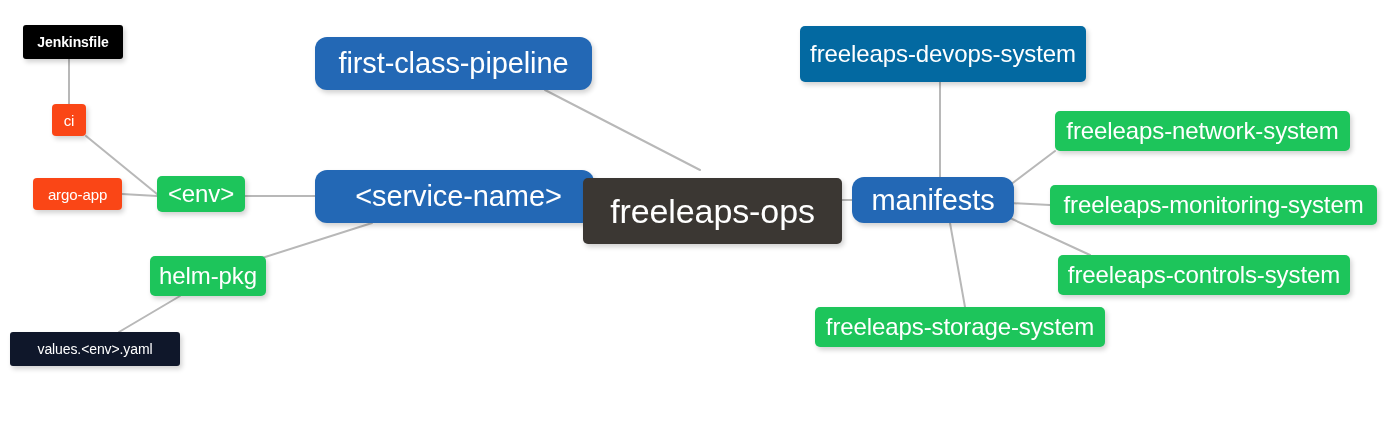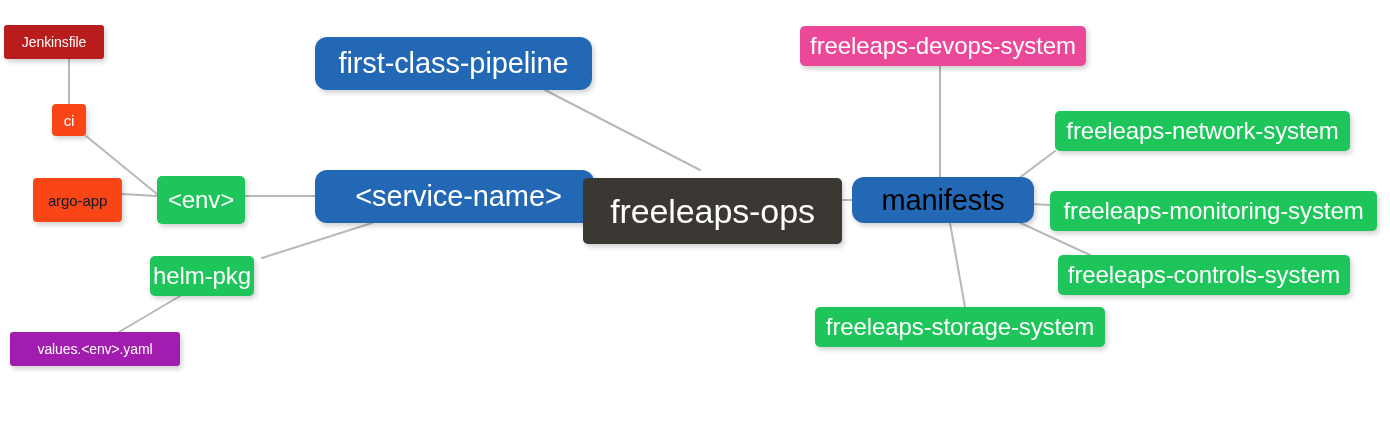--- a/index.html
+++ b/index.html
@@ -72,57 +72,57 @@
       <line class="edge-line" x1="545" y1="90" x2="700" y2="170" stroke="#b8b8b8"></line>
       <line class="edge-line" x1="842" y1="200" x2="852" y2="200" stroke="#b8b8b8"></line>
       <line class="edge-line" x1="940" y1="177" x2="940" y2="66" stroke="#b8b8b8"></line>
       <line class="edge-line" x1="1010" y1="185" x2="1055" y2="151" stroke="#b8b8b8"></line>
       <line class="edge-line" x1="1010" y1="203" x2="1050" y2="205" stroke="#b8b8b8"></line>
       <line class="edge-line" x1="1010" y1="218" x2="1090" y2="255" stroke="#b8b8b8"></line>
       <line class="edge-line" x1="950" y1="223" x2="965" y2="307" stroke="#b8b8b8"></line>
     </svg>
 
   <div id="node-layer">
-      <div class="node tier-micro" style="left: 4px; top: 25px; width: 100px; height: 34px; background: #b91c1c; color: rgb(255, 255, 255);">
+      <div class="node tier-micro" style="left: 23px; top: 25px; width: 100px; height: 34px; background: #000000; color: rgb(255, 255, 255); font-weight: bold;">
         <span class="node-label">Jenkinsfile</span>
       </div>
       <div class="node tier-tiny" style="left: 52px; top: 104px; width: 34px; height: 32px; background: rgb(250, 70, 22); color: rgb(255, 255, 255);">
         <span class="node-label">ci</span>
       </div>
-      <div class="node tier-tiny" style="left: 33px; top: 178px; width: 89px; height: 44px; background: rgb(250, 70, 22); color: #0f172a;">
+      <div class="node tier-tiny" style="left: 33px; top: 178px; width: 89px; height: 32px; background: rgb(250, 70, 22); color: #ffffff;">
         <span class="node-label">argo-app</span>
       </div>
-      <div class="node tier-mid" style="left: 157px; top: 176px; width: 88px; height: 48px; background: rgb(29, 197, 91); color: rgb(255, 255, 255); align-items: center;">
+      <div class="node tier-mid" style="left: 157px; top: 176px; width: 88px; height: 36px; background: rgb(29, 197, 91); color: rgb(255, 255, 255); align-items: center;">
         <span class="node-label">&lt;env&gt;</span>
       </div>
-      <div class="node tier-mid" style="left: 150px; top: 256px; width: 104px; height: 40px; background: rgb(29, 197, 91); color: rgb(255, 255, 255);">
+      <div class="node tier-mid" style="left: 150px; top: 256px; width: 116px; height: 40px; background: rgb(29, 197, 91); color: rgb(255, 255, 255);">
         <span class="node-label">helm-pkg</span>
       </div>
-      <div class="node tier-micro" style="left: 10px; top: 332px; width: 170px; height: 34px; background: #a21caf; color: rgb(255, 255, 255);">
+      <div class="node tier-micro" style="left: 10px; top: 332px; width: 170px; height: 34px; background: #0f172a; color: rgb(255, 255, 255);">
         <span class="node-label">values.&lt;env&gt;.yaml</span>
       </div>
       <div class="node tier-big" style="left: 315px; top: 170px; width: 279px; height: 53px; background: rgb(35, 104, 181); color: rgb(255, 255, 255); padding-left: 8px;">
         <span class="node-label">&lt;service-name&gt;</span>
       </div>
       <div class="node tier-big" style="left: 315px; top: 37px; width: 277px; height: 53px; background: rgb(35, 104, 181); color: rgb(255, 255, 255);">
         <span class="node-label">first-class-pipeline</span>
       </div>
       <div class="node tier-root" style="left: 583px; top: 170px; width: 259px; height: 66px; background: rgb(59, 55, 51); color: rgb(255, 255, 255); margin-top: 8px;">
         <span class="node-label">freeleaps-ops</span>
       </div>
-      <div class="node tier-big" style="left: 852px; top: 177px; width: 182px; height: 46px; background: rgb(35, 104, 181); color: #000000;">
+      <div class="node tier-big" style="left: 852px; top: 177px; width: 162px; height: 46px; background: rgb(35, 104, 181); color: #ffffff;">
         <span class="node-label">manifests</span>
       </div>
-      <div class="node tier-mid" style="left: 800px; top: 26px; width: 286px; height: 40px; background: #ec4899; color: rgb(255, 255, 255);">
+      <div class="node tier-mid" style="left: 800px; top: 26px; width: 286px; height: 56px; background: #0369a1; color: rgb(255, 255, 255);">
         <span class="node-label">freeleaps-devops-system</span>
       </div>
       <div class="node tier-mid" style="left: 1055px; top: 111px; width: 295px; height: 40px; background: rgb(29, 197, 91); color: rgb(255, 255, 255); text-align: center;">
         <span class="node-label">freeleaps-network-system</span>
       </div>
-      <div class="node tier-mid" style="left: 1050px; top: 191px; width: 327px; height: 40px; background: rgb(29, 197, 91); color: rgb(255, 255, 255);">
+      <div class="node tier-mid" style="left: 1050px; top: 185px; width: 327px; height: 40px; background: rgb(29, 197, 91); color: rgb(255, 255, 255);">
         <span class="node-label">freeleaps-monitoring-system</span>
       </div>
       <div class="node tier-mid" style="left: 1058px; top: 255px; width: 292px; height: 40px; background: rgb(29, 197, 91); color: rgb(255, 255, 255);">
         <span class="node-label">freeleaps-controls-system</span>
       </div>
       <div class="node tier-mid" style="left: 815px; top: 307px; width: 290px; height: 40px; background: rgb(29, 197, 91); color: rgb(255, 255, 255);">
         <span class="node-label">freeleaps-storage-system</span>
       </div>
     </div>
 

